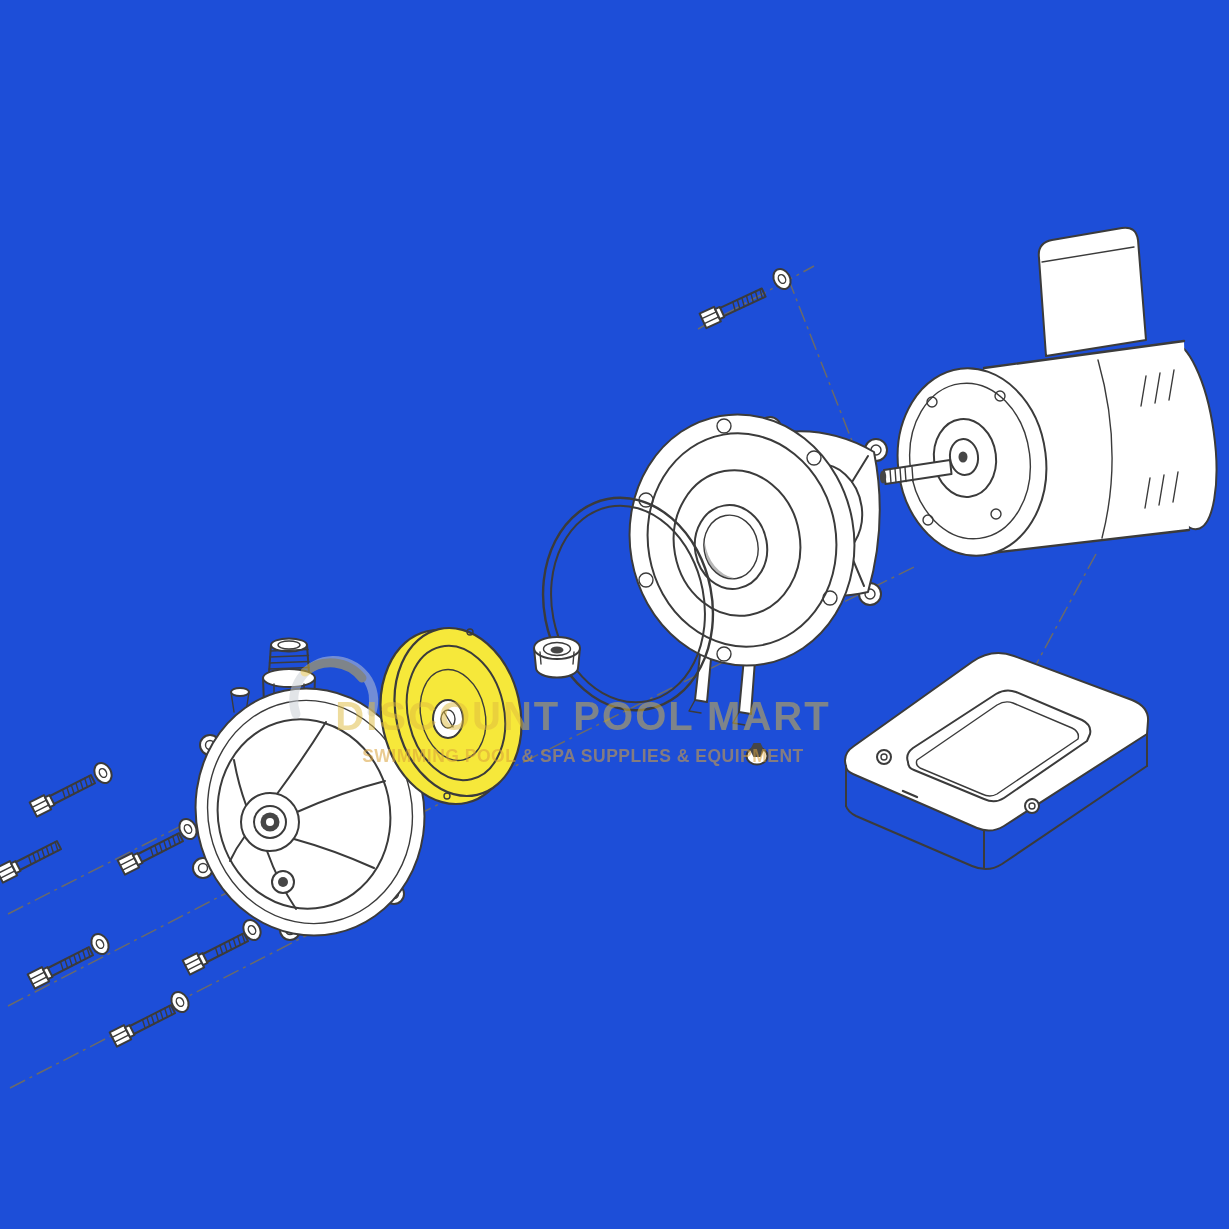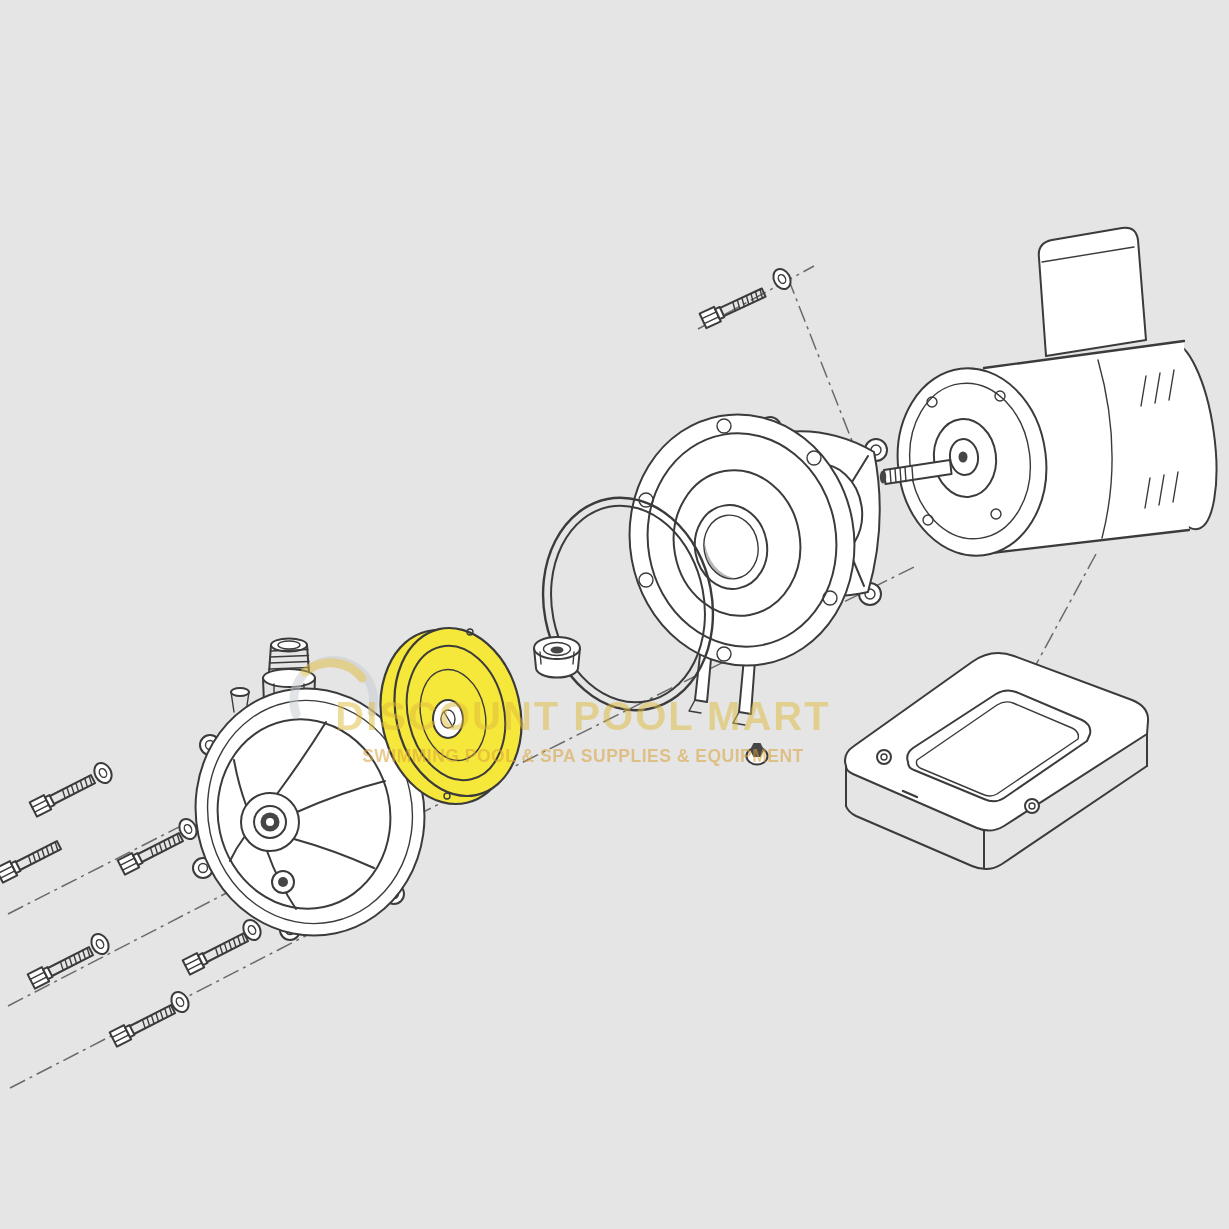--- a/index.html
+++ b/index.html
@@ -1,21 +1,21 @@
 <!DOCTYPE html>
 <html style="--line-art: #3b3b3b; --highlight: #f6e83a; --centerline: #6a6a6a; --dark-fill: #464646; --watermark-primary: #dfbb3e; --watermark-secondary: #d9a23a;"><head>
 <meta charset="utf-8">
 <title>Diagram</title>
 <style>
   :root{
     --line-art:#3b3b3b; --highlight:#f6e83a; --centerline:#6a6a6a;
     --dark-fill:#464646; --watermark-primary:#dfbb3e; --watermark-secondary:#d9a23a;
   }
   html,body{margin:0;padding:0;background:#fff;}
-  .stage{width:1229px;height:1229px;background:#e5e5e5;position:relative;overflow:hidden;}
+  .stage{width:1229px;height:1229px;background:#1d4ed8;position:relative;overflow:hidden;}
   svg{display:block;}
   .ln{fill:none;stroke:var(--line-art);stroke-width:2;stroke-linecap:round;stroke-linejoin:round;}
   .t14{stroke-width:1.4;}
   .t24{stroke-width:2.4;}
   .fw{fill:#fff;stroke:var(--line-art);stroke-width:2;stroke-linejoin:round;}
   .fy{fill:var(--highlight);stroke:var(--line-art);stroke-width:2.2;}
   .fd{fill:var(--dark-fill);stroke:none;}
   .dash{fill:none;stroke:var(--centerline);stroke-width:1.5;stroke-dasharray:17 5 3 5;}
   .wm1{fill:var(--watermark-primary);opacity:.5;font:700 40px "Liberation Sans",sans-serif;letter-spacing:2px;}
   .wm2{fill:var(--watermark-secondary);opacity:.55;font:700 17.5px "Liberation Sans",sans-serif;letter-spacing:.5px;}

